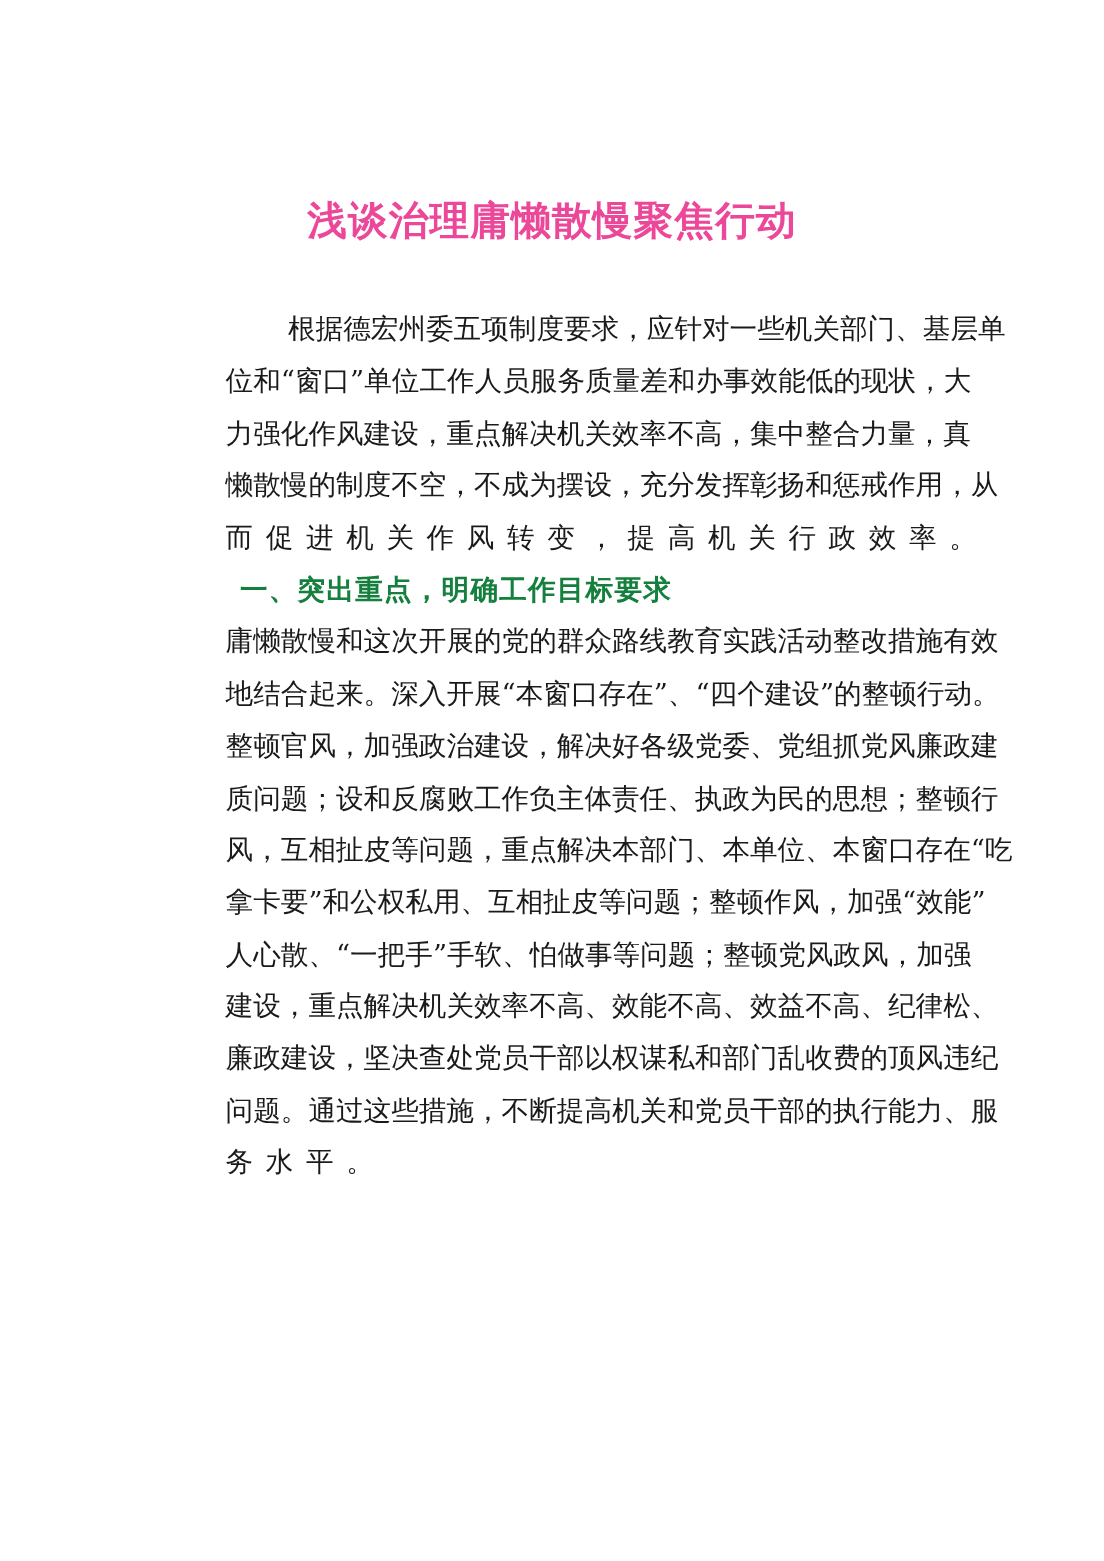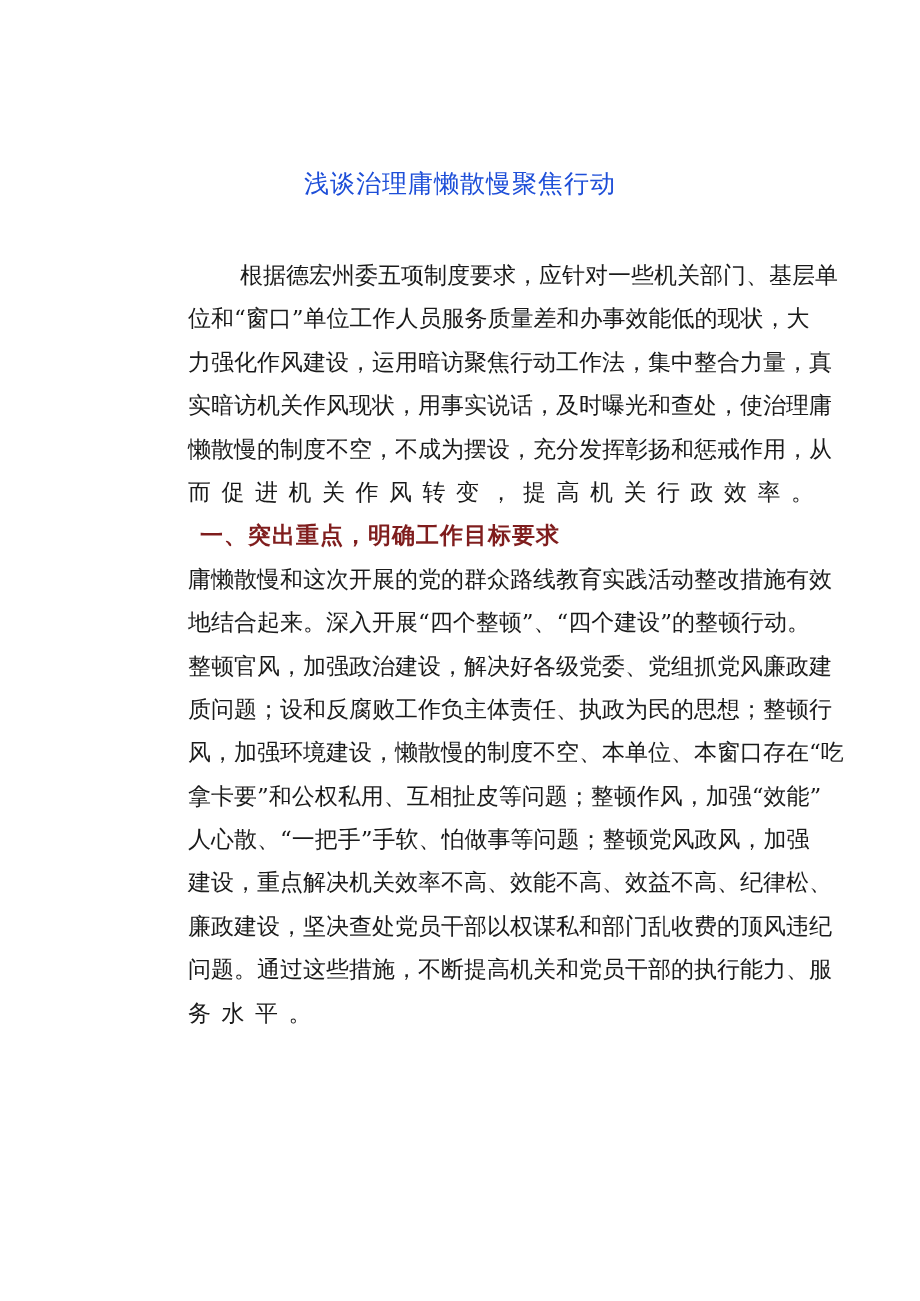--- a/index.html
+++ b/index.html
@@ -21,25 +21,25 @@
       width: 920px;
       height: 1301px;
     }
     .title {
       position: absolute;
       left: 0;
       top: 160px;
       width: 920px;
       text-align: center;
       font-family: "DejaVu Serif", "Liberation Serif", serif;
-      font-size: 25px;
+      font-size: 33px;
       letter-spacing: 1px;
       line-height: 48px;
-      color: #1d4ed8;
-      font-weight: normal;
+      color: #ec4899;
+      font-weight: bold;
     }
     .body-text {
       position: absolute;
       left: 148px;
       top: 254px;
       width: 652px;
       font-family: "DejaVu Serif", "Liberation Serif", serif;
       font-size: 23px;
       line-height: 43.4px;
       color: #1a1a1a;
@@ -62,48 +62,47 @@
     }
     .heading {
       display: block;
       white-space: nowrap;
       height: 43.4px;
       padding-left: 52px;
       font-family: "DejaVu Sans", "Liberation Sans", sans-serif;
       font-weight: bold;
       font-size: 23px;
       letter-spacing: 1px;
-      color: #7f1d1d;
+      color: #15803d;
     }
   </style>
 </head>
 <body>
 
 <div class="page">
   <div class="title">浅谈治理庸懒散慢聚焦行动</div>
 
   <div class="body-text">
 
     <div>
       <span class="line indent">根据德宏州委五项制度要求，应针对一些机关部门、基层单</span>
       <span class="line">位和“窗口”单位工作人员服务质量差和办事效能低的现状，大</span>
-      <span class="line">力强化作风建设，运用暗访聚焦行动工作法，集中整合力量，真</span>
-      <span class="line">实暗访机关作风现状，用事实说话，及时曝光和查处，使治理庸</span>
+      <span class="line">力强化作风建设，重点解决机关效率不高，集中整合力量，真</span>
       <span class="line">懒散慢的制度不空，不成为摆设，充分发挥彰扬和惩戒作用，从</span>
       <span class="line last">而促进机关作风转变，提高机关行政效率。</span>
     </div>
 
     <div class="heading">一、突出重点，明确工作目标要求</div>
 
     <div>
       <span class="line">庸懒散慢和这次开展的党的群众路线教育实践活动整改措施有效</span>
-      <span class="line">地结合起来。深入开展“四个整顿”、“四个建设”的整顿行动。</span>
+      <span class="line">地结合起来。深入开展“本窗口存在”、“四个建设”的整顿行动。</span>
       <span class="line">整顿官风，加强政治建设，解决好各级党委、党组抓党风廉政建</span>
       <span class="line">质问题；设和反腐败工作负主体责任、执政为民的思想；整顿行</span>
-      <span class="line">风，加强环境建设，懒散慢的制度不空、本单位、本窗口存在“吃</span>
+      <span class="line">风，互相扯皮等问题，重点解决本部门、本单位、本窗口存在“吃</span>
       <span class="line">拿卡要”和公权私用、互相扯皮等问题；整顿作风，加强“效能”</span>
       <span class="line">人心散、“一把手”手软、怕做事等问题；整顿党风政风，加强</span>
       <span class="line">建设，重点解决机关效率不高、效能不高、效益不高、纪律松、</span>
       <span class="line">廉政建设，坚决查处党员干部以权谋私和部门乱收费的顶风违纪</span>
       <span class="line">问题。通过这些措施，不断提高机关和党员干部的执行能力、服</span>
       <span class="line last">务水平。</span>
     </div>
   </div>
 </div>
 

